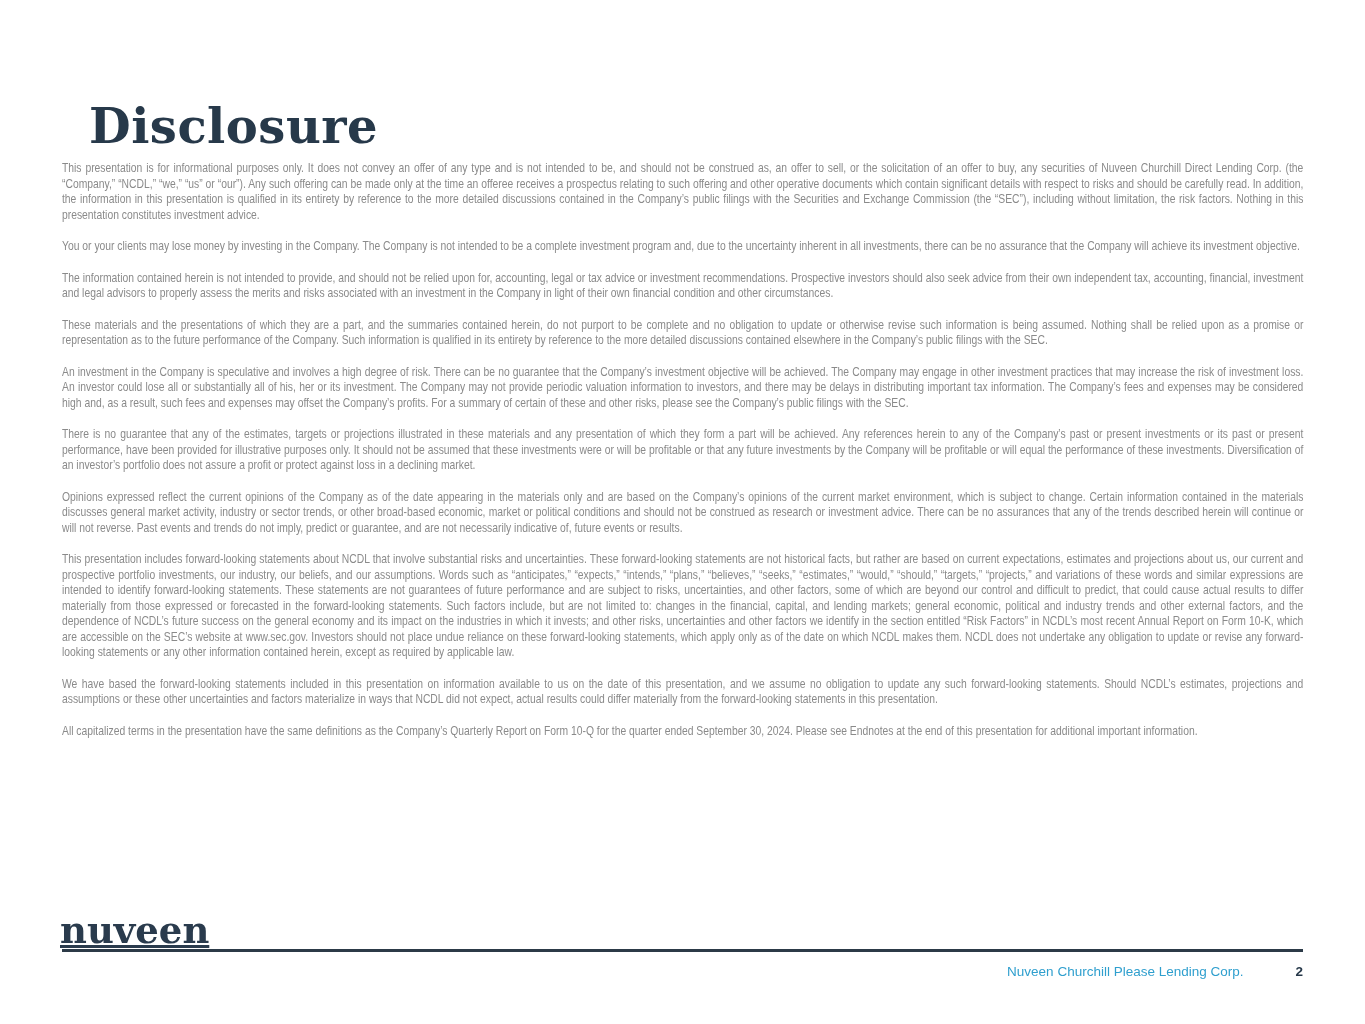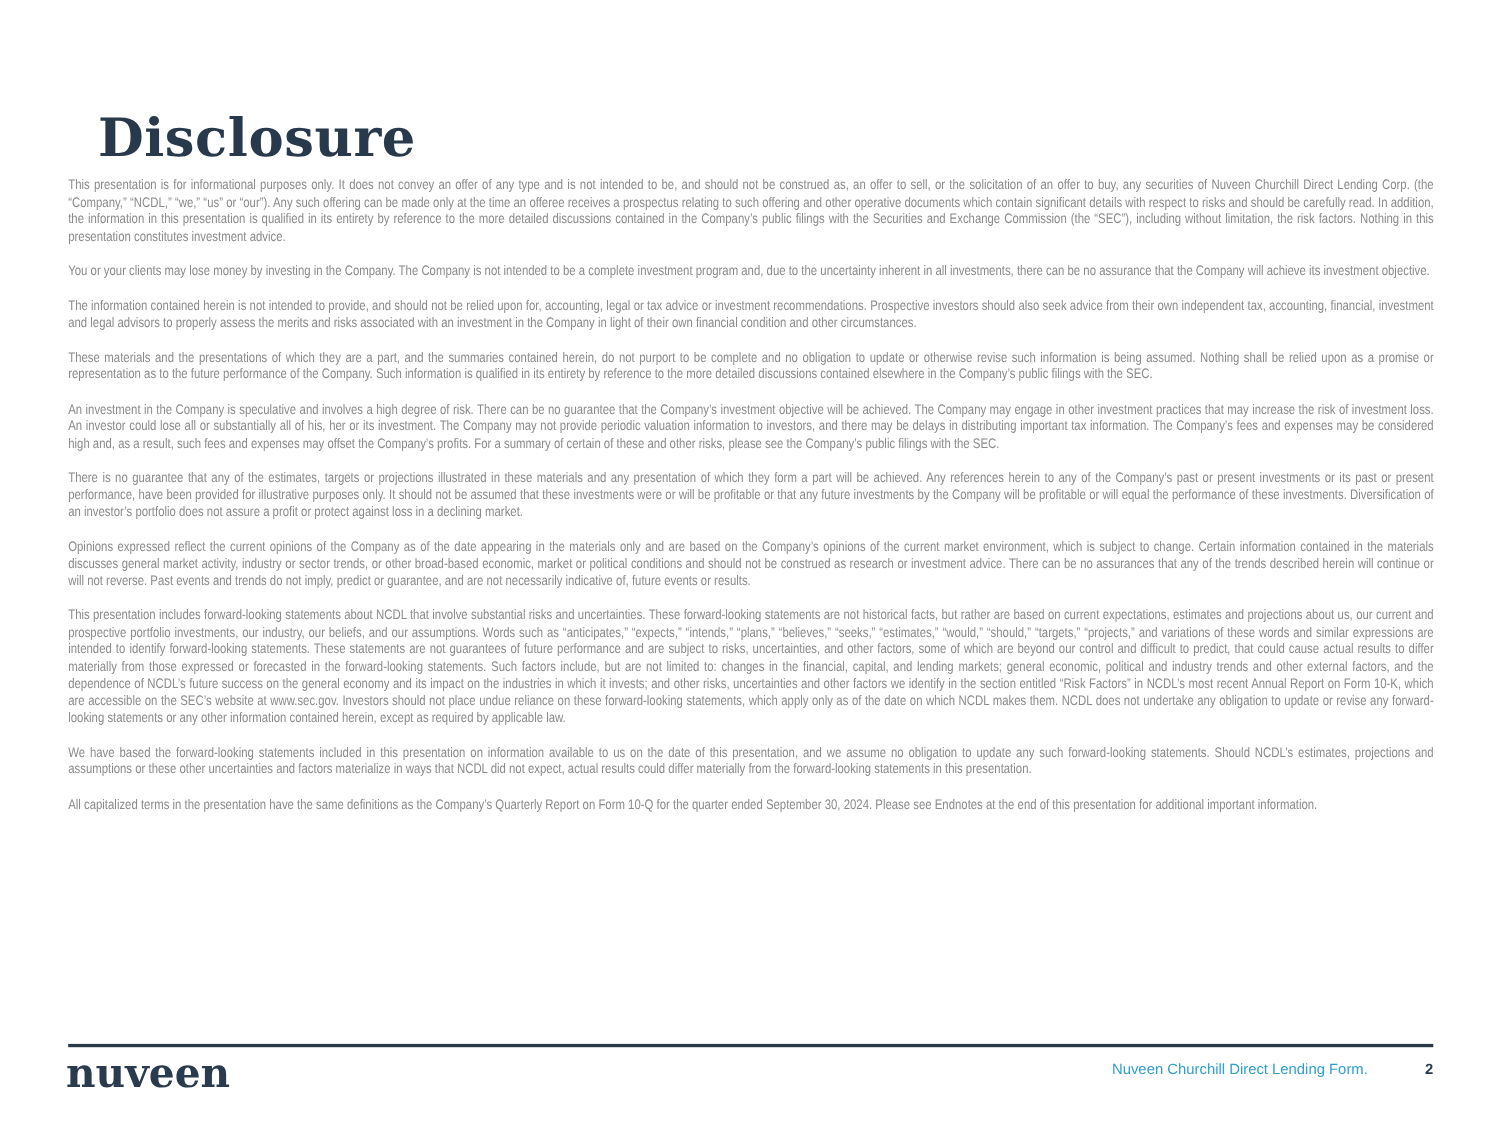--- a/index.html
+++ b/index.html
@@ -46,26 +46,27 @@
     position: absolute;
     left: 62px;
     top: 949px;
     width: 1241px;
     height: 3px;
     background: #2c3a47;
   }
   .brand-logo {
     position: absolute;
     left: 60px;
-    top: 953px;
+    top: 908px;
     font-family: "DejaVu Serif", "Liberation Serif", serif;
     font-weight: 700;
     font-size: 37px;
     letter-spacing: 0px;
     color: #2a3b4d;
+    text-decoration: underline;
   }
   .footer-right {
     position: absolute;
     right: 62px;
     top: 964px;
     display: flex;
     align-items: center;
     gap: 52px;
   }
   .footer-company {
@@ -96,17 +97,17 @@
     <p>This presentation includes forward-looking statements about NCDL that involve substantial risks and uncertainties. These forward-looking statements are not historical facts, but rather are based on current expectations, estimates and projections about us, our current and prospective portfolio investments, our industry, our beliefs, and our assumptions. Words such as “anticipates,” “expects,” “intends,” “plans,” “believes,” “seeks,” “estimates,” “would,” “should,” “targets,” “projects,” and variations of these words and similar expressions are intended to identify forward-looking statements. These statements are not guarantees of future performance and are subject to risks, uncertainties, and other factors, some of which are beyond our control and difficult to predict, that could cause actual results to differ materially from those expressed or forecasted in the forward-looking statements. Such factors include, but are not limited to: changes in the financial, capital, and lending markets; general economic, political and industry trends and other external factors, and the dependence of NCDL’s future success on the general economy and its impact on the industries in which it invests; and other risks, uncertainties and other factors we identify in the section entitled “Risk Factors” in NCDL’s most recent Annual Report on Form 10-K, which are accessible on the SEC’s website at www.sec.gov. Investors should not place undue reliance on these forward-looking statements, which apply only as of the date on which NCDL makes them. NCDL does not undertake any obligation to update or revise any forward-looking statements or any other information contained herein, except as required by applicable law.</p>
     <p>We have based the forward-looking statements included in this presentation on information available to us on the date of this presentation, and we assume no obligation to update any such forward-looking statements. Should NCDL’s estimates, projections and assumptions or these other uncertainties and factors materialize in ways that NCDL did not expect, actual results could differ materially from the forward-looking statements in this presentation.</p>
     <p>All capitalized terms in the presentation have the same definitions as the Company’s Quarterly Report on Form 10-Q for the quarter ended September 30, 2024. Please see Endnotes at the end of this presentation for additional important information.</p>
   </div>
 
   <div class="footer-rule"></div>
 
   <div class="brand-logo">nuveen</div>
 
   <div class="footer-right">
-    <span class="footer-company">Nuveen Churchill Direct Lending Form.</span>
+    <span class="footer-company">Nuveen Churchill Please Lending Corp.</span>
     <span class="footer-page-number">2</span>
   </div>
 
 </div>
 
 </body></html>

